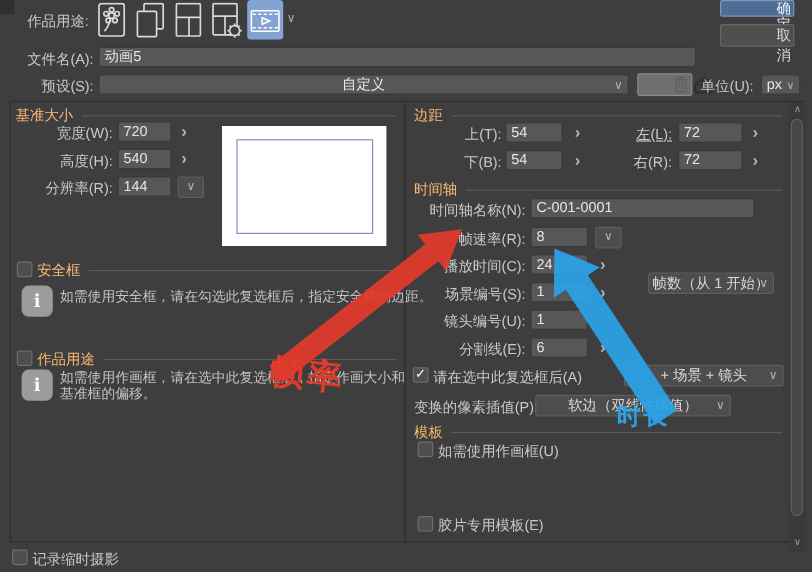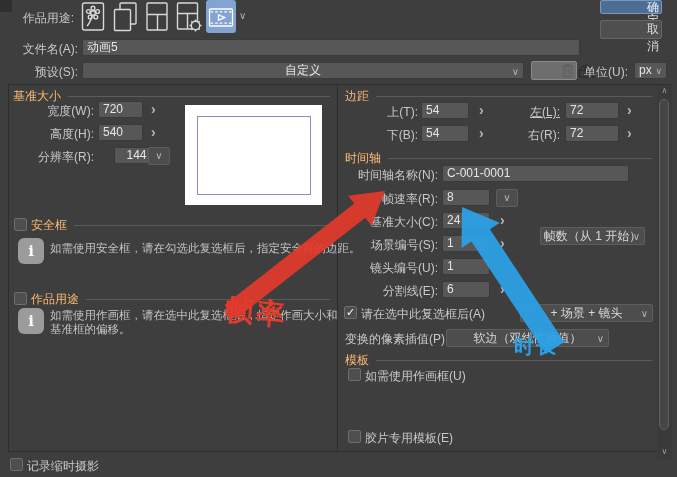--- a/index.html
+++ b/index.html
@@ -129,21 +129,21 @@
     <span>基准大小</span>
       <span class="rule"></span>
   </div>
   <div class="lbl" style="left:20px;top:103px;width:74px;">宽度(W):</div>
   <div class="inp" style="left:98px;top:101px;width:45px;">720</div>
   <div class="step" style="left:151px;top:102px;">›</div>
   <div class="lbl" style="left:20px;top:126px;width:74px;">高度(H):</div>
   <div class="inp" style="left:98px;top:124px;width:45px;">540</div>
   <div class="step" style="left:151px;top:125px;">›</div>
   <div class="lbl" style="left:20px;top:149px;width:74px;">分辨率(R):</div>
-  <div class="inp" style="left:114px;top:147px;width:45px;text-align:center;">144</div>
+  <div class="inp" style="left:98px;top:147px;width:45px;">144</div>
   <div class="dd" style="left:148px;top:147px;width:22px;font-size:10px;line-height:16px;color:#b2b2b2;">∨</div>
 
   <div class="abs" style="left:185px;top:105px;width:137px;height:100px;background:#ffffff;">
     <div class="abs" style="left:12px;top:11px;width:112px;height:77px;border:1px solid #8b8bc0;"></div>
   </div>
 
   <div class="cb" style="left:14px;top:218px;"></div>
   <div class="sec" style="left:31px;top:217px;width:299px;">
     <span>安全框</span>
       <span class="rule"></span>
@@ -179,21 +179,21 @@
 
   <div class="sec" style="left:345px;top:150px;width:307px;">
     <span>时间轴</span>
       <span class="rule"></span>
   </div>
   <div class="lbl" style="left:345px;top:167px;width:93px;">时间轴名称(N):</div>
   <div class="inp" style="left:442px;top:165px;width:187px;text-align:left;">C-001-0001</div>
   <div class="lbl" style="left:345px;top:191px;width:93px;">帧速率(R):</div>
   <div class="inp" style="left:442px;top:189px;width:48px;">8</div>
   <div class="dd" style="left:496px;top:189px;width:22px;font-size:10px;line-height:16px;color:#b2b2b2;">∨</div>
-  <div class="lbl" style="left:345px;top:214px;width:93px;">基准大小(C):</div>
+  <div class="lbl" style="left:345px;top:214px;width:93px;">播放时间(C):</div>
   <div class="inp" style="left:442px;top:212px;width:48px;">24</div>
   <div class="step" style="left:500px;top:213px;">›</div>
   <div class="dd" style="left:540px;top:211px;width:105px;line-height:16px;margin-top:16px;">
     <span>帧数（从 1 开始）</span>
     <span class="ddchev">∨</span>
   </div>
   <div class="lbl" style="left:345px;top:237px;width:93px;">场景编号(S):</div>
   <div class="inp" style="left:442px;top:235px;width:48px;">1</div>
   <div class="step" style="left:500px;top:236px;">›</div>
   <div class="lbl" style="left:345px;top:260px;width:93px;">镜头编号(U):</div>

